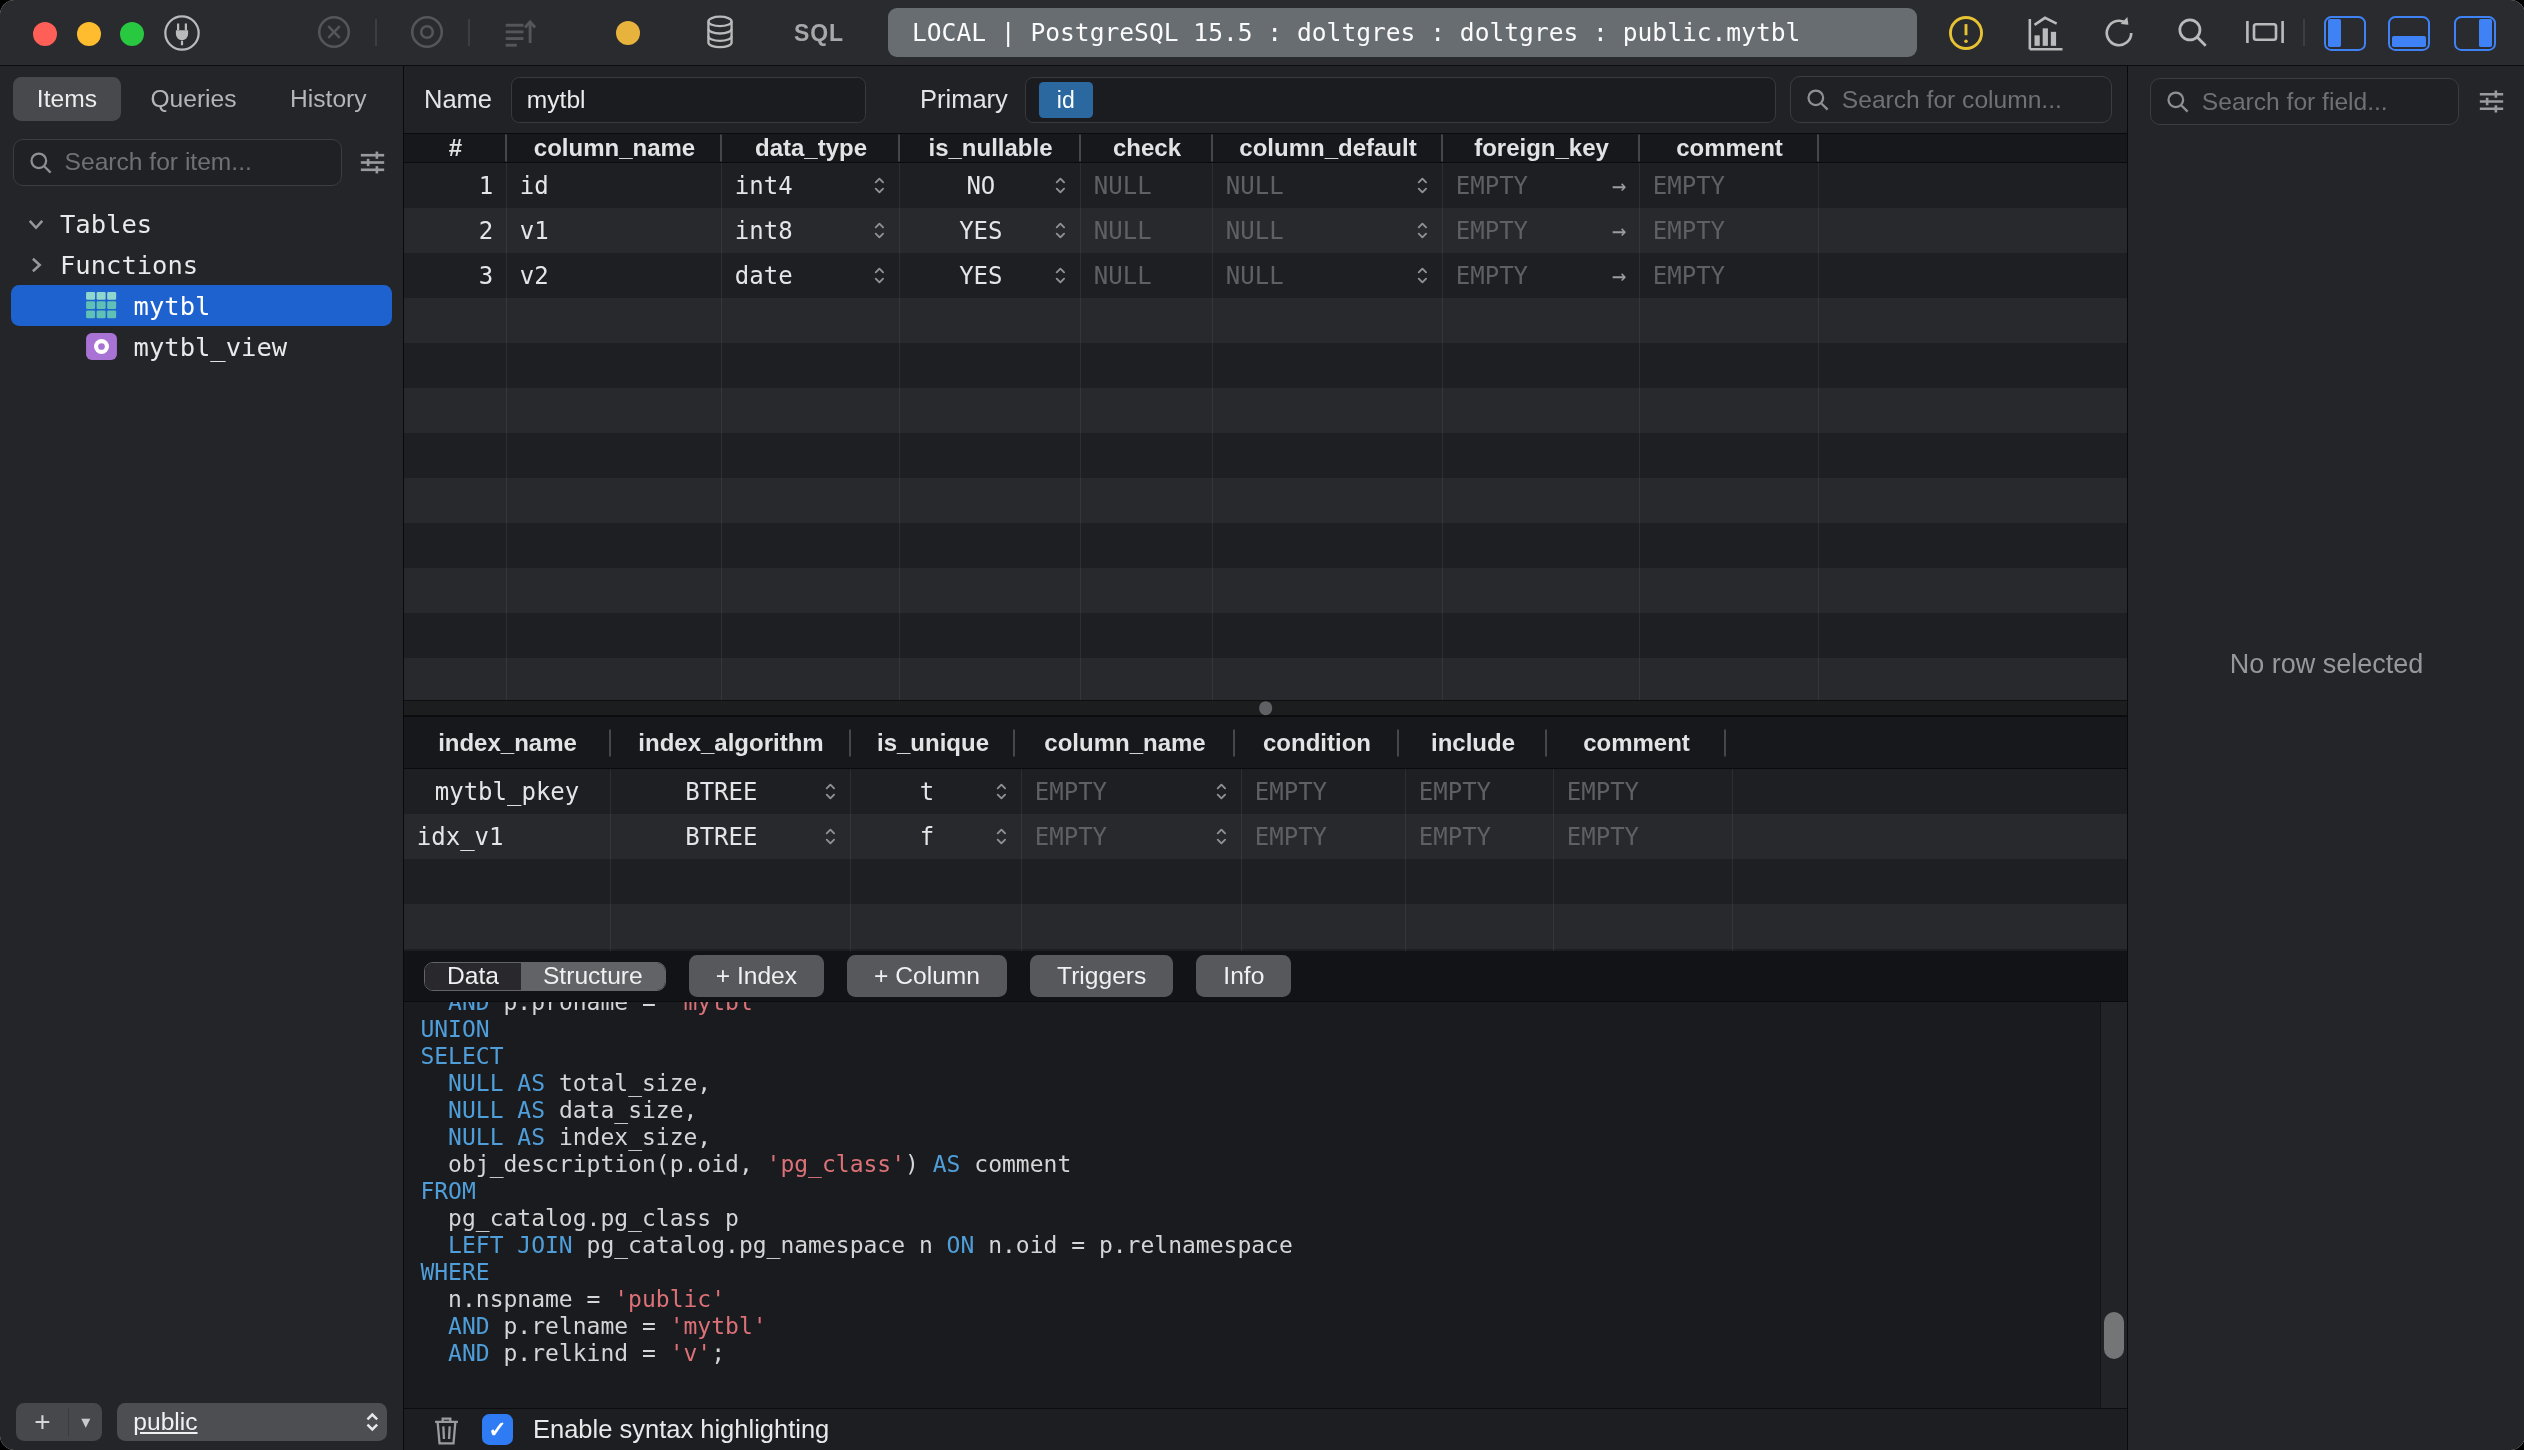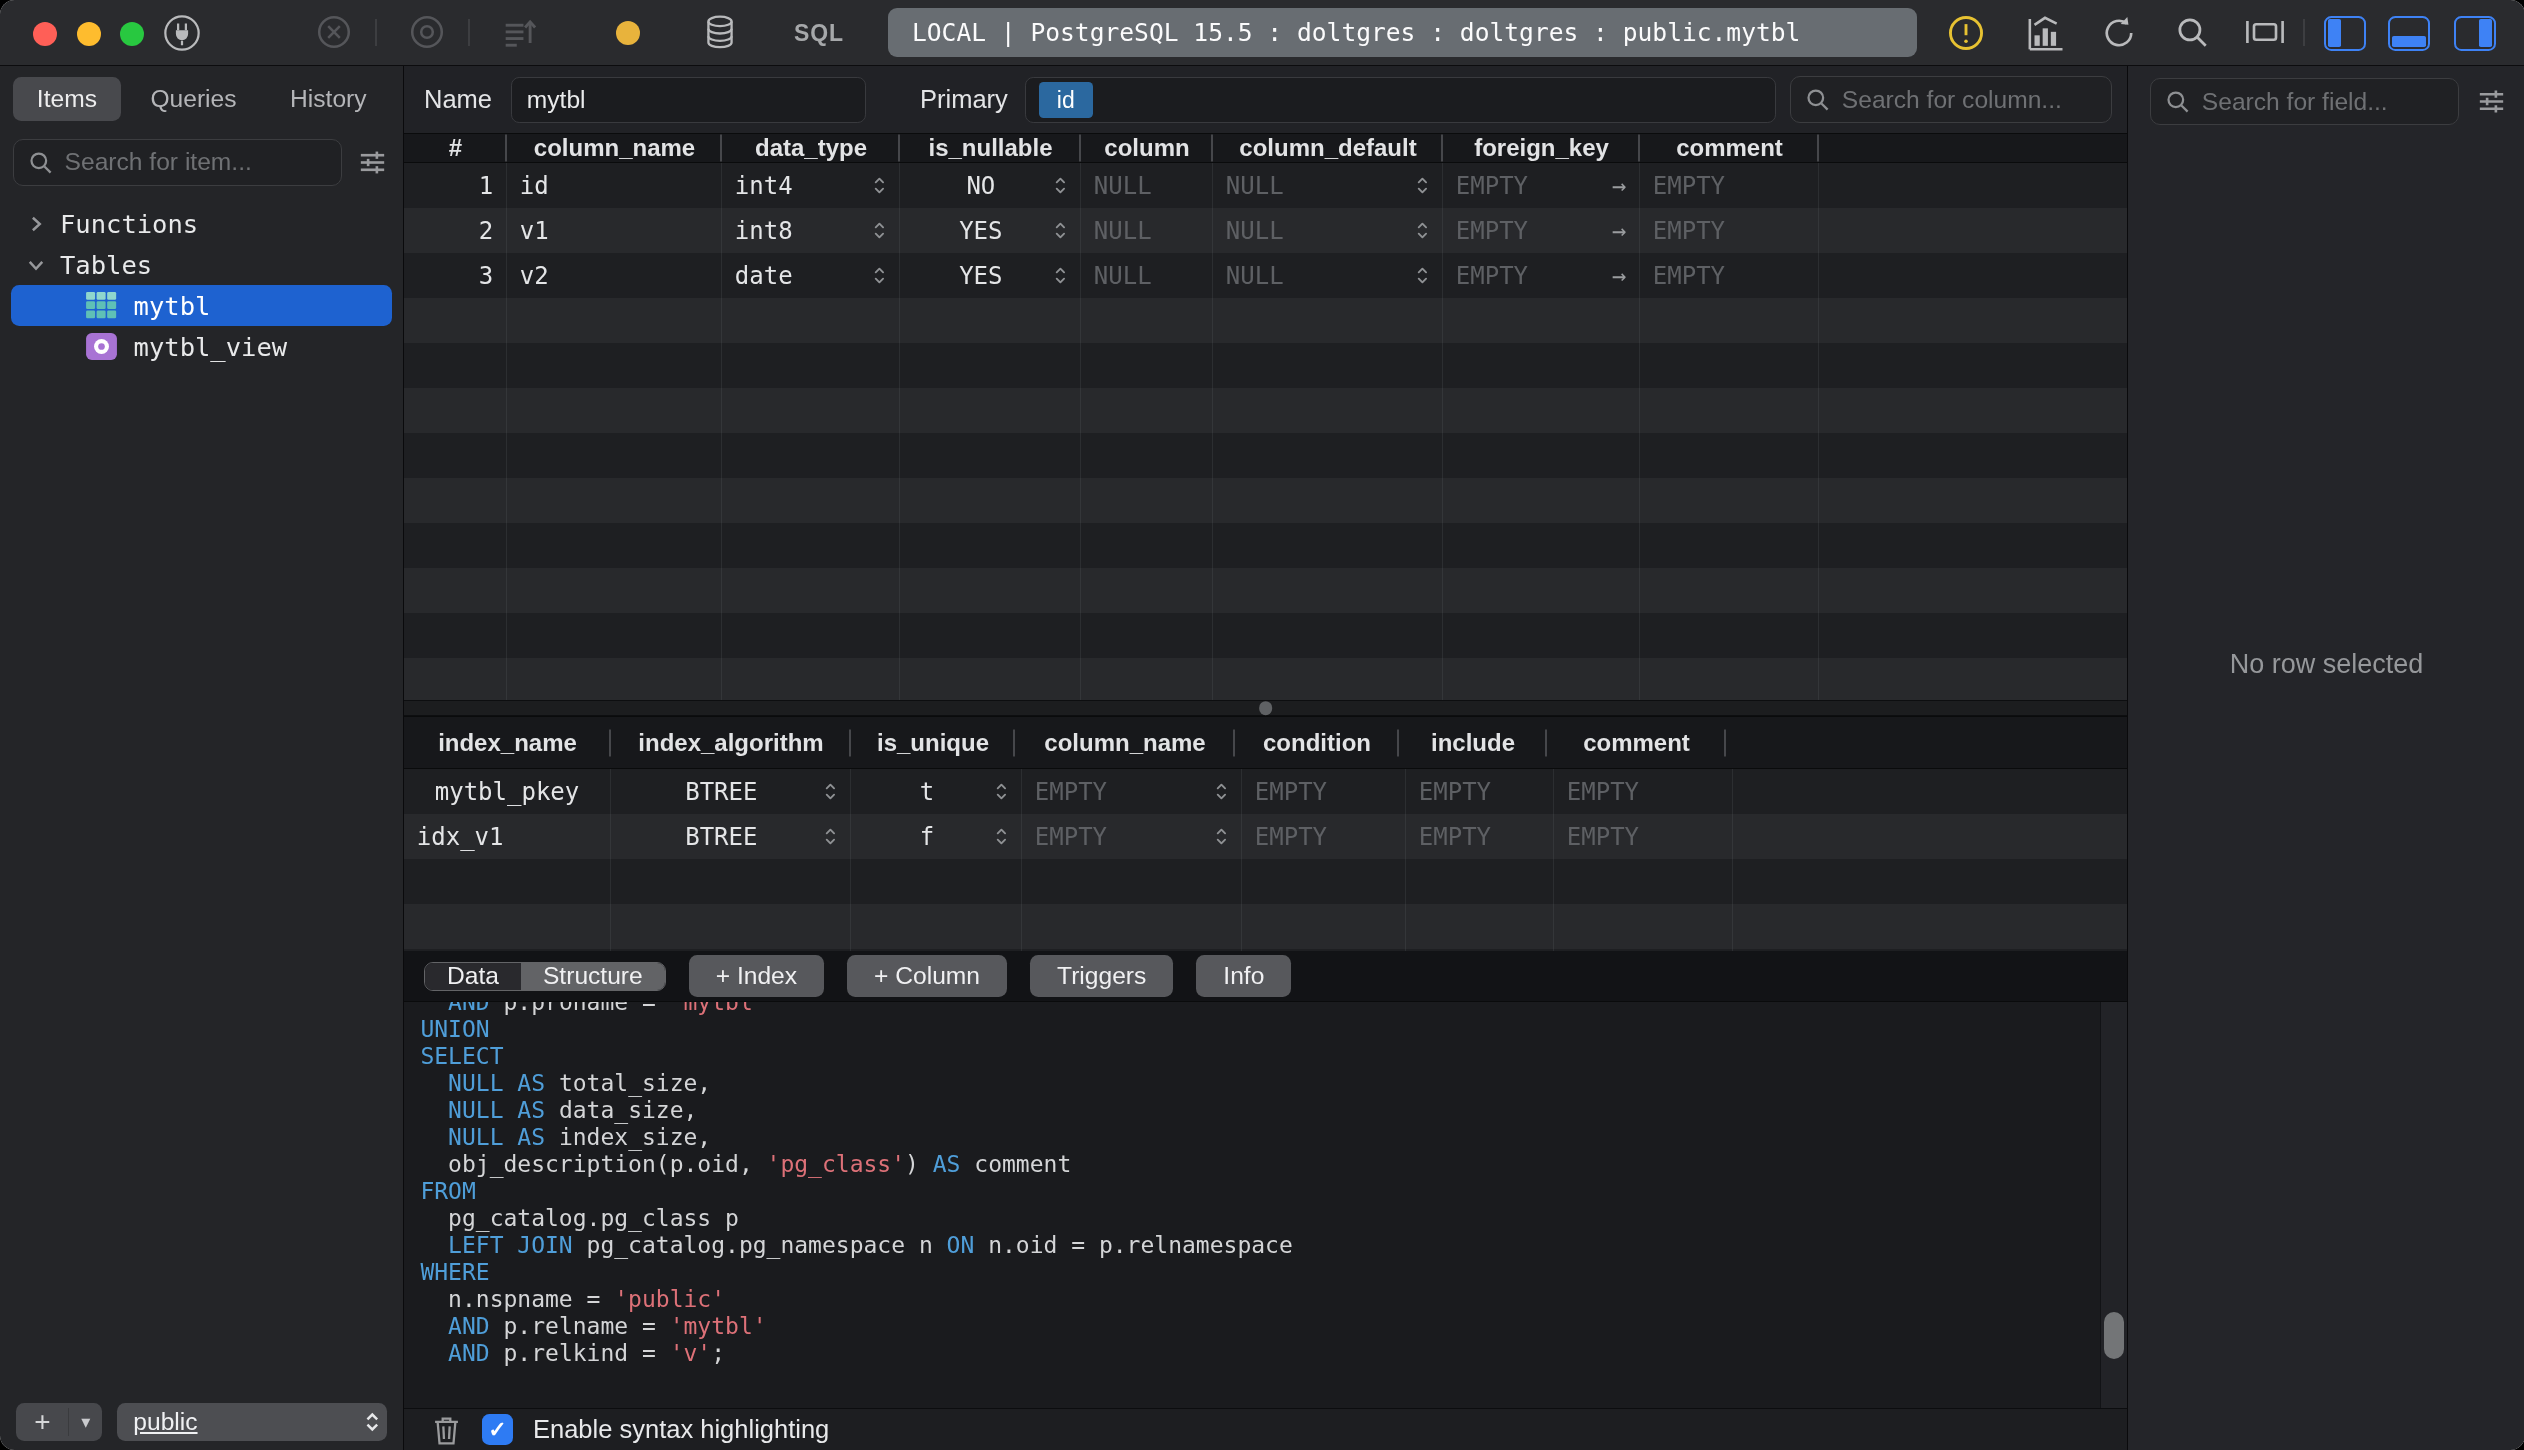--- a/index.html
+++ b/index.html
@@ -243,32 +243,32 @@
             <line x1="15" y1="4.5" x2="15" y2="9.5"></line>
               <line x1="9" y1="9.5" x2="9" y2="14.5"></line>
               <line x1="15" y1="14.5" x2="15" y2="19.5"></line>
           </svg>
         </div>
       </div>
       <div class="tree" id="tree">
           <div class="titem group">
             <span class="disclosure">
               <svg width="20" height="20" viewBox="0 0 16 16" fill="none" stroke="currentColor" stroke-width="2">
+                <path d="M3 5.5 L8 11 L13 5.5"></path>
+              </svg>
+            </span>
+            <span class="tlabel">Tables</span>
+          </div>
+          <div class="titem group">
+            <span class="disclosure">
+              <svg width="20" height="20" viewBox="0 0 16 16" fill="none" stroke="currentColor" stroke-width="2">
                 <path d="M5.5 3 L11 8 L5.5 13"></path>
               </svg>
             </span>
             <span class="tlabel">Functions</span>
-          </div>
-          <div class="titem group">
-            <span class="disclosure">
-              <svg width="20" height="20" viewBox="0 0 16 16" fill="none" stroke="currentColor" stroke-width="2">
-                <path d="M3 5.5 L8 11 L13 5.5"></path>
-              </svg>
-            </span>
-            <span class="tlabel">Tables</span>
           </div>
           <div class="titem child selected">
             <span class="ticon">
               <svg width="31" height="27" viewBox="0 0 24 21">
                 <rect x="0" y="0" width="7" height="6" rx="1" fill="#8fd6cd"></rect>
                 <rect x="8.2" y="0" width="7" height="6" rx="1" fill="#8fd6cd"></rect>
                 <rect x="16.4" y="0" width="7" height="6" rx="1" fill="#8fd6cd"></rect>
                 <rect x="0" y="7.2" width="7" height="6" rx="1" fill="#5fc0b6"></rect>
                 <rect x="8.2" y="7.2" width="7" height="6" rx="1" fill="#5fc0b6"></rect>
                 <rect x="16.4" y="7.2" width="7" height="6" rx="1" fill="#5fc0b6"></rect>
@@ -337,21 +337,21 @@
           <div class="hcell" style="width:215px">
             <span>column_name</span>
           </div>
           <div class="hcell" style="width:178px">
             <span>data_type</span>
           </div>
           <div class="hcell" style="width:181px">
             <span>is_nullable</span>
           </div>
           <div class="hcell" style="width:132px">
-            <span>column</span>
+            <span>check</span>
           </div>
           <div class="hcell" style="width:230px">
             <span>column_default</span>
           </div>
           <div class="hcell" style="width:197px">
             <span>foreign_key</span>
           </div>
           <div class="hcell" style="width:179px">
             <span>comment</span>
           </div>

